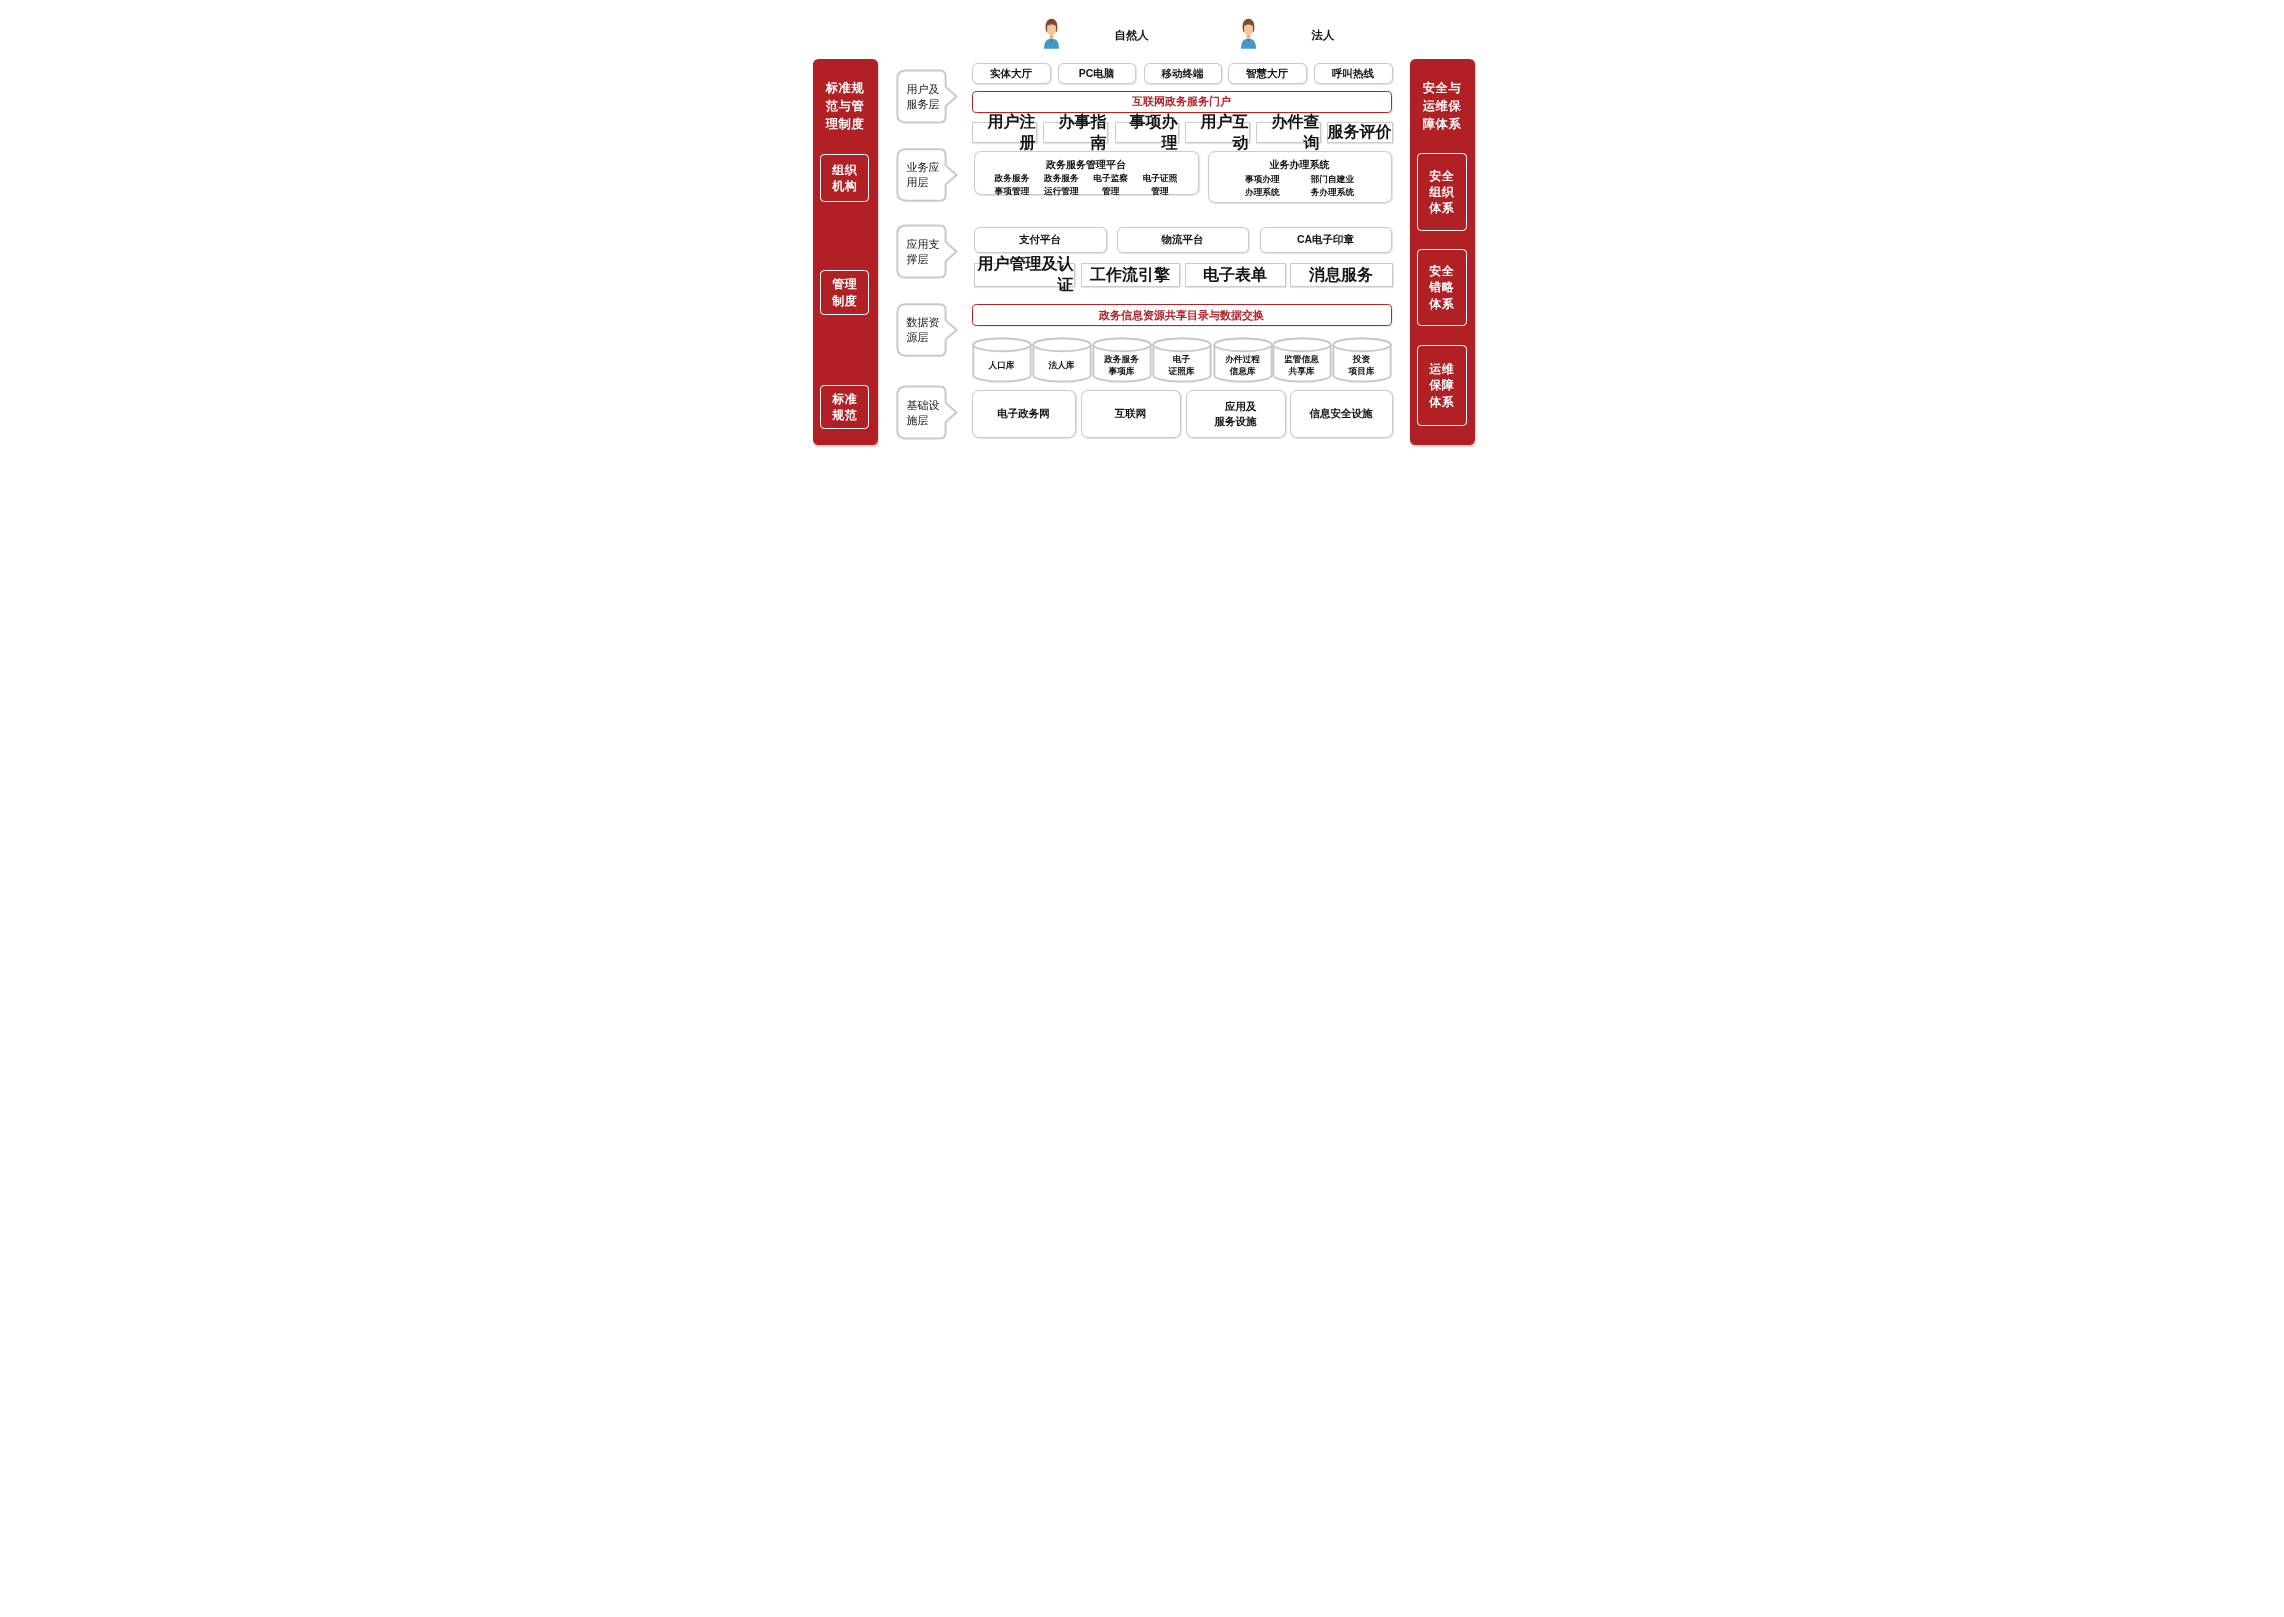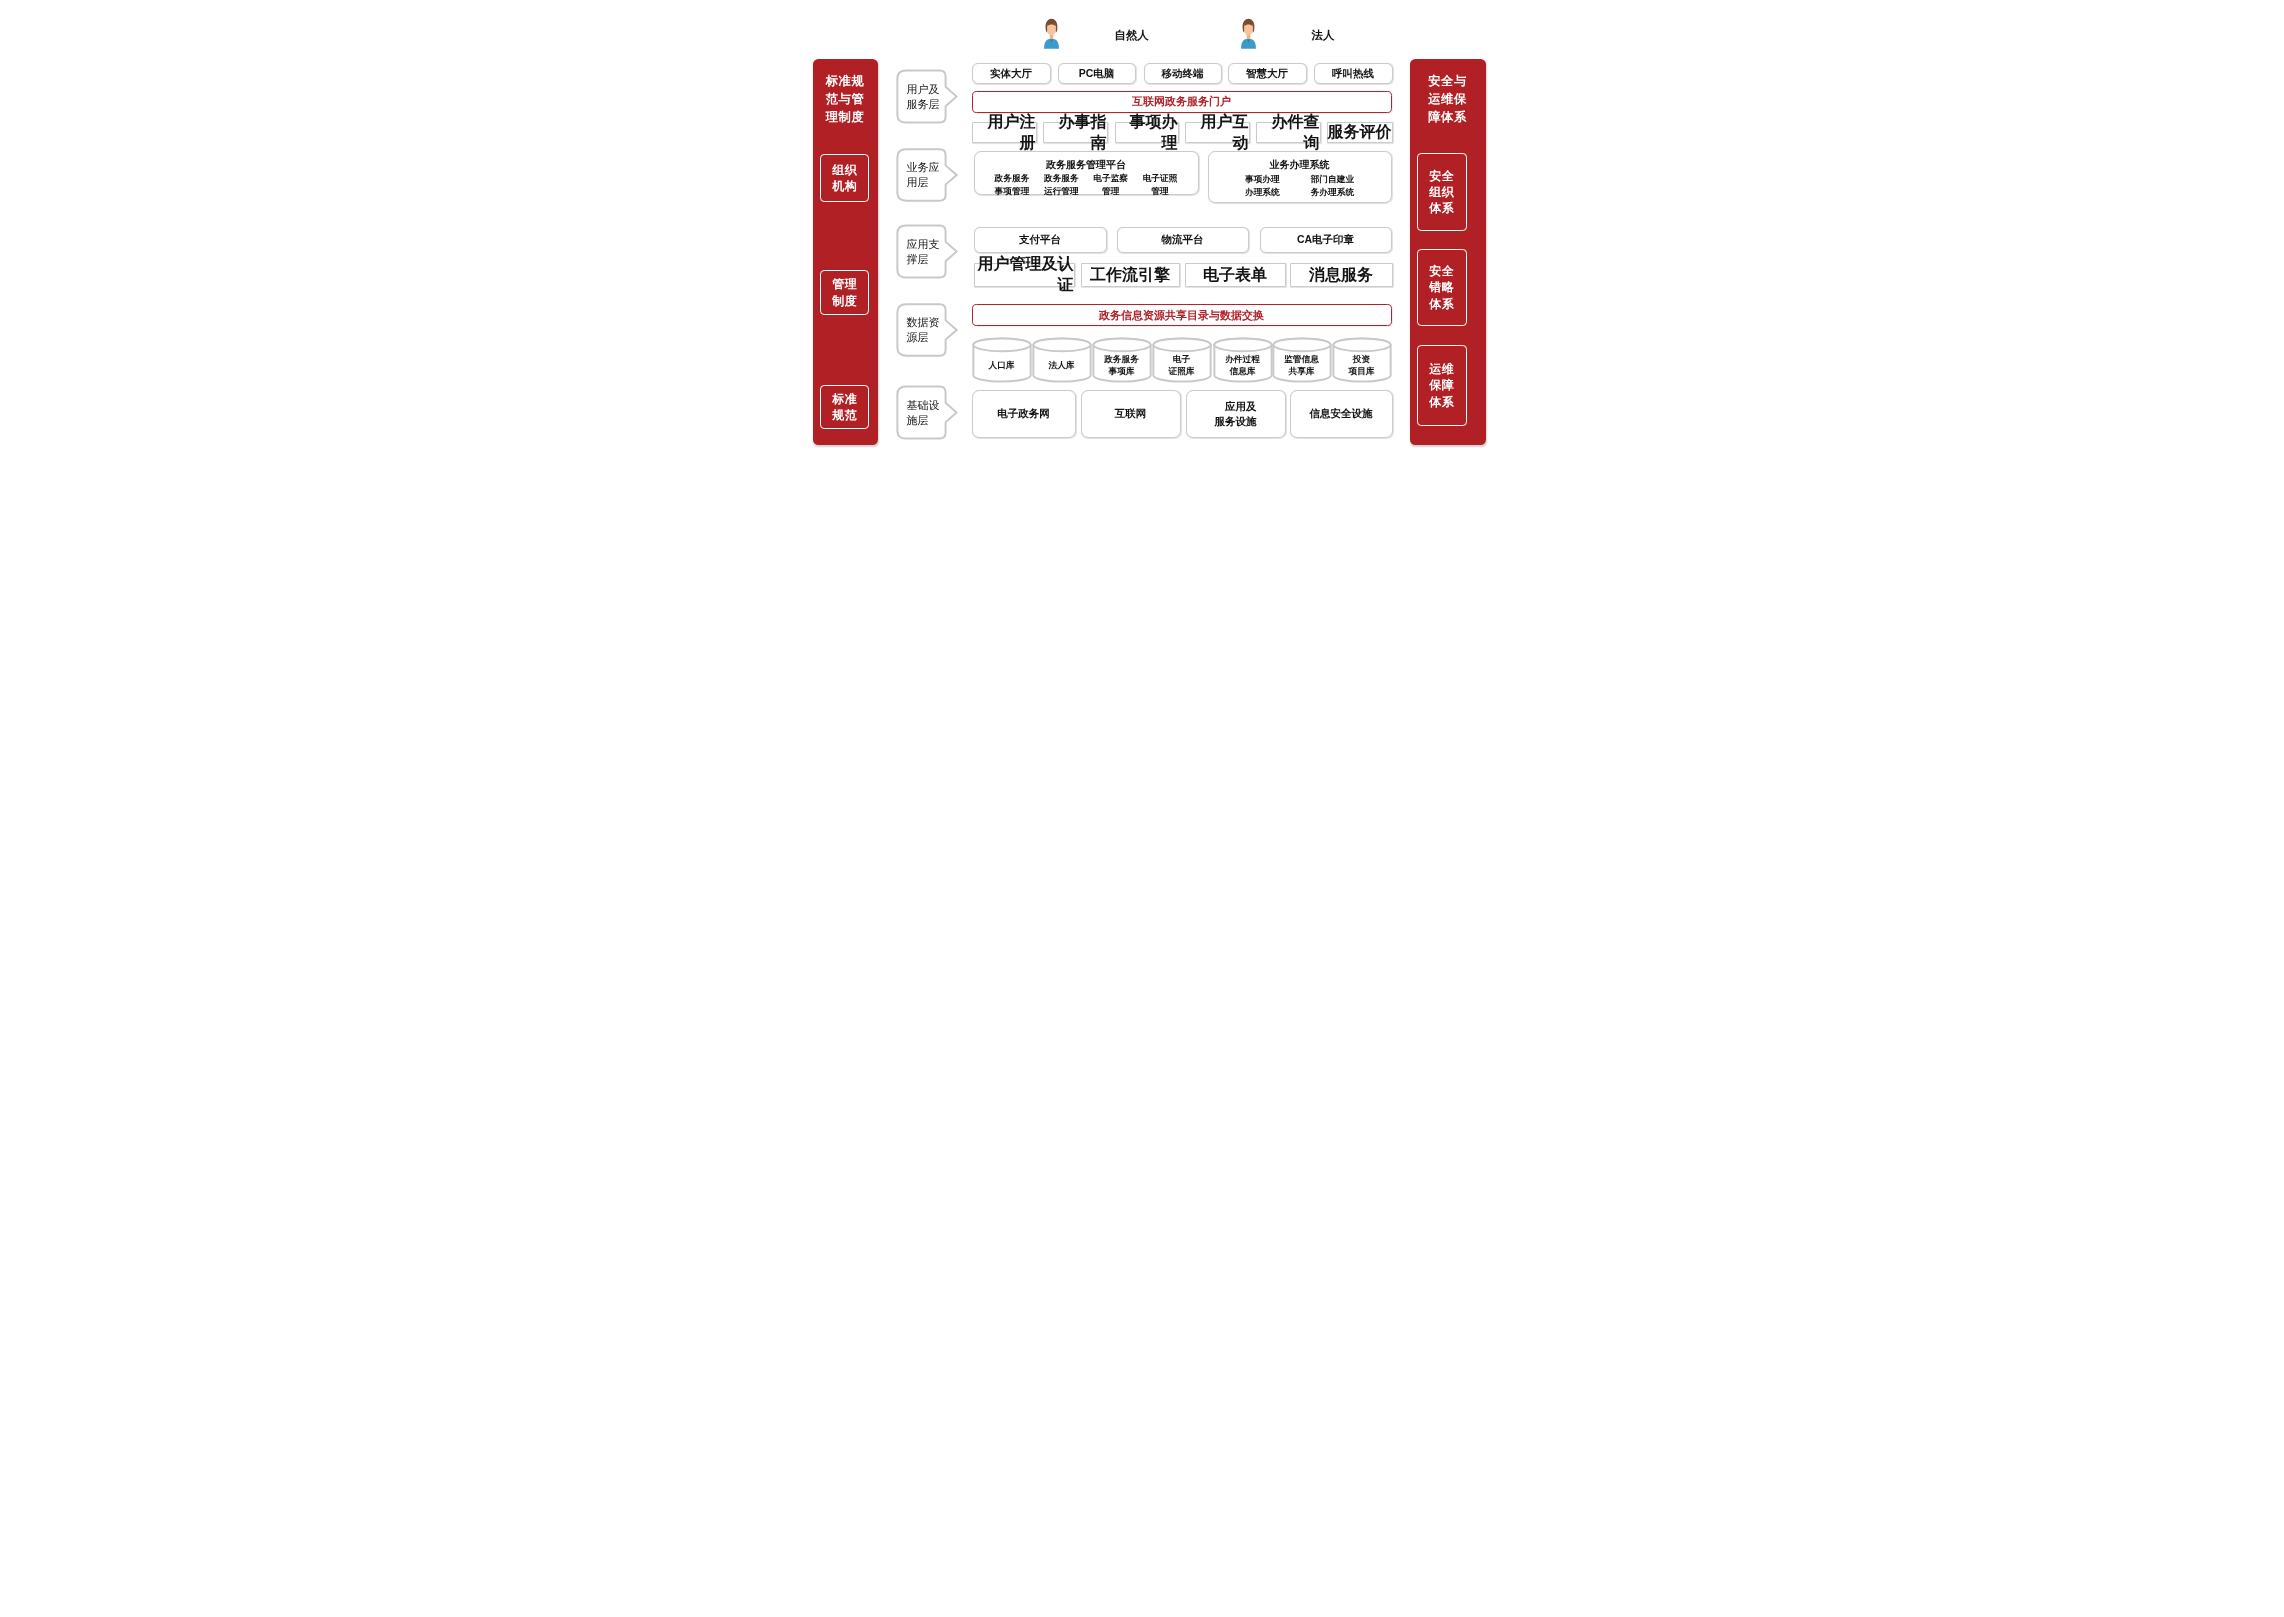--- a/index.html
+++ b/index.html
@@ -31,21 +31,21 @@
     color:var(--accent);font-weight:700;font-size:11px;
     box-shadow:0.5px 0.9px 0.9px rgba(0,0,0,.08);
   }
 
   
   .pillar{
     position:absolute;background:var(--red);border-radius:5.5px;color:#fff;
     box-shadow:0.9px 1.4px 1.8px rgba(0,0,0,.18);
   }
   .pillar-title{
-    margin-top:14px;text-align:center;font-size:12.3px;line-height:1.45;font-weight:700;
+    margin-top:21px;text-align:center;font-size:12.3px;line-height:1.45;font-weight:700;
     white-space:pre-line;letter-spacing:0.5px;
   }
   .pillar-item{
     position:absolute;border:0.9px solid #fff;border-radius:4.1px;
     display:flex;align-items:center;justify-content:center;text-align:center;
     font-size:12px;line-height:1.35;font-weight:700;white-space:pre-line;letter-spacing:0.5px;
   }
 
   
   .layer{position:absolute;width:62px;}
@@ -113,21 +113,21 @@
 范与管
 理制度</div>
     <div class="pillar-item" style="left:7.8px;top:95px;width:49px;height:48px;">组织
 机构</div>
     <div class="pillar-item" style="left:7.8px;top:211px;width:49px;height:45px;">管理
 制度</div>
     <div class="pillar-item" style="left:7.8px;top:326px;width:49px;height:44px;">标准
 规范</div>
   </div>
 
-  <div class="pillar" style="left:625px;top:59px;width:76px;height:386px;">
+  <div class="pillar" style="left:625px;top:59px;width:65px;height:386px;">
     <div class="pillar-title">安全与
 运维保
 障体系</div>
     <div class="pillar-item" style="left:7.3px;top:94px;width:50px;height:78px;">安全
 组织
 体系</div>
     <div class="pillar-item" style="left:7.3px;top:190px;width:50px;height:77px;">安全
 错略
 体系</div>
     <div class="pillar-item" style="left:7.3px;top:286px;width:50px;height:81px;">运维

